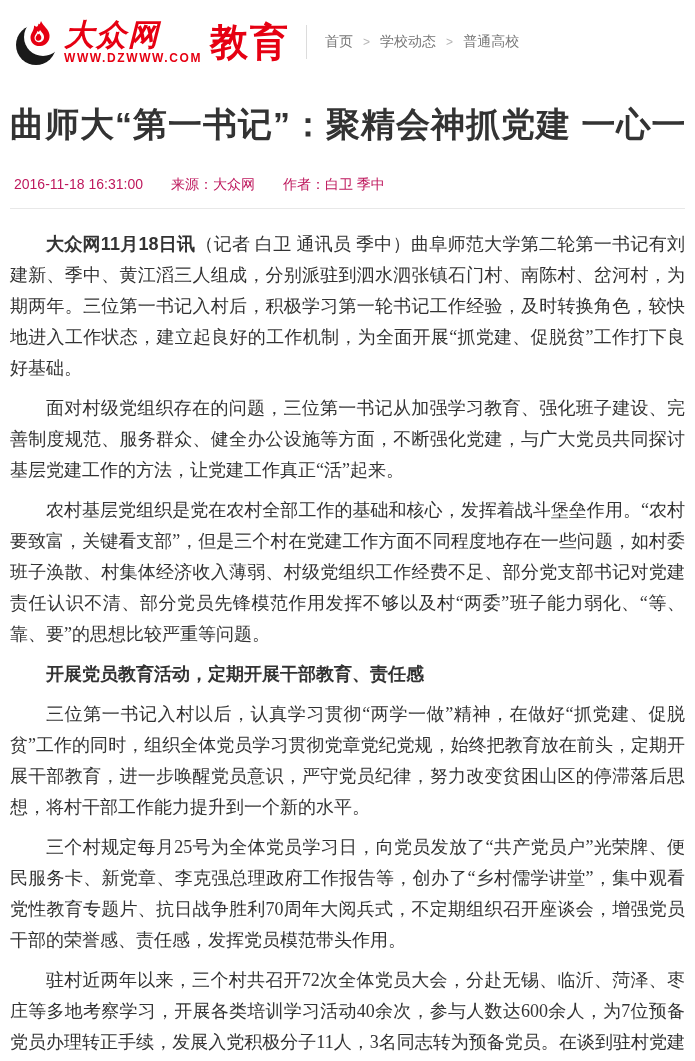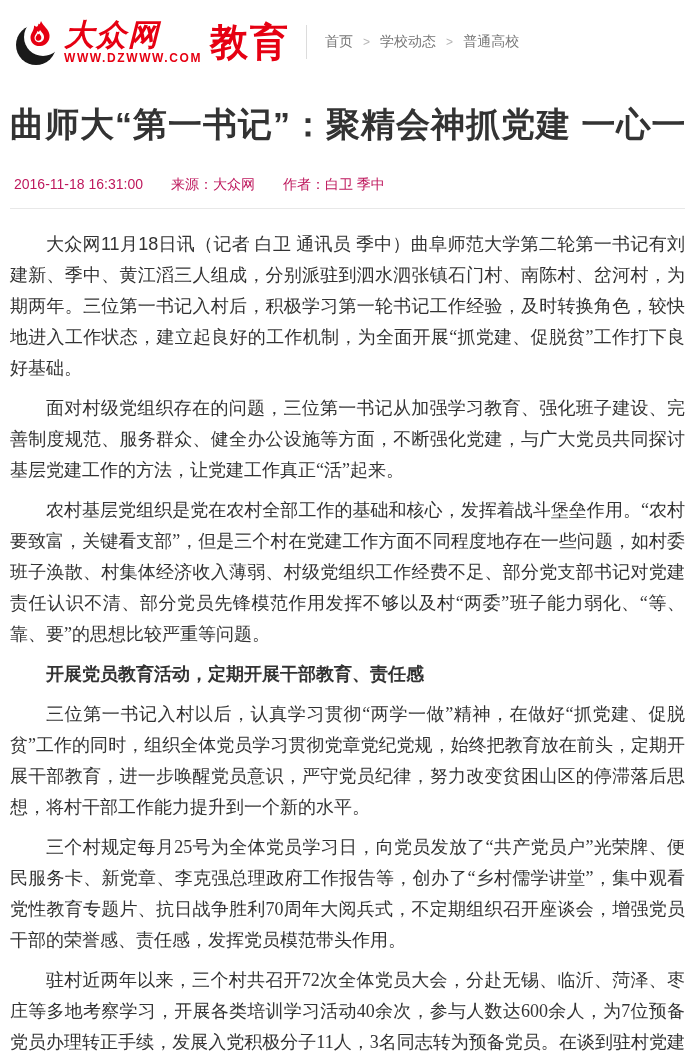--- a/index.html
+++ b/index.html
@@ -112,21 +112,21 @@
     line-height: 31px;
     color: #333;
     text-align: justify;
   }
   .article-body p {
     margin: 0 0 9px 0;
     text-indent: 2em;
   }
   .bold-lead {
     font-family: "Liberation Sans", sans-serif;
-    font-weight: 400;
+    font-weight: 700;
   }
   .subhead {
     font-family: "Liberation Sans", sans-serif;
     font-weight: 700;
     margin: 14px 0 10px 0;
   }
 </style>
 </head>
 <body>
 

